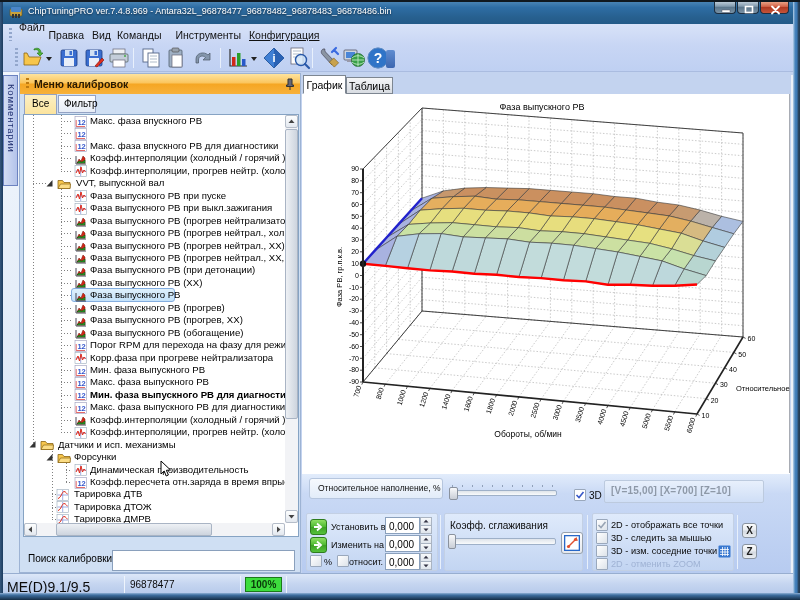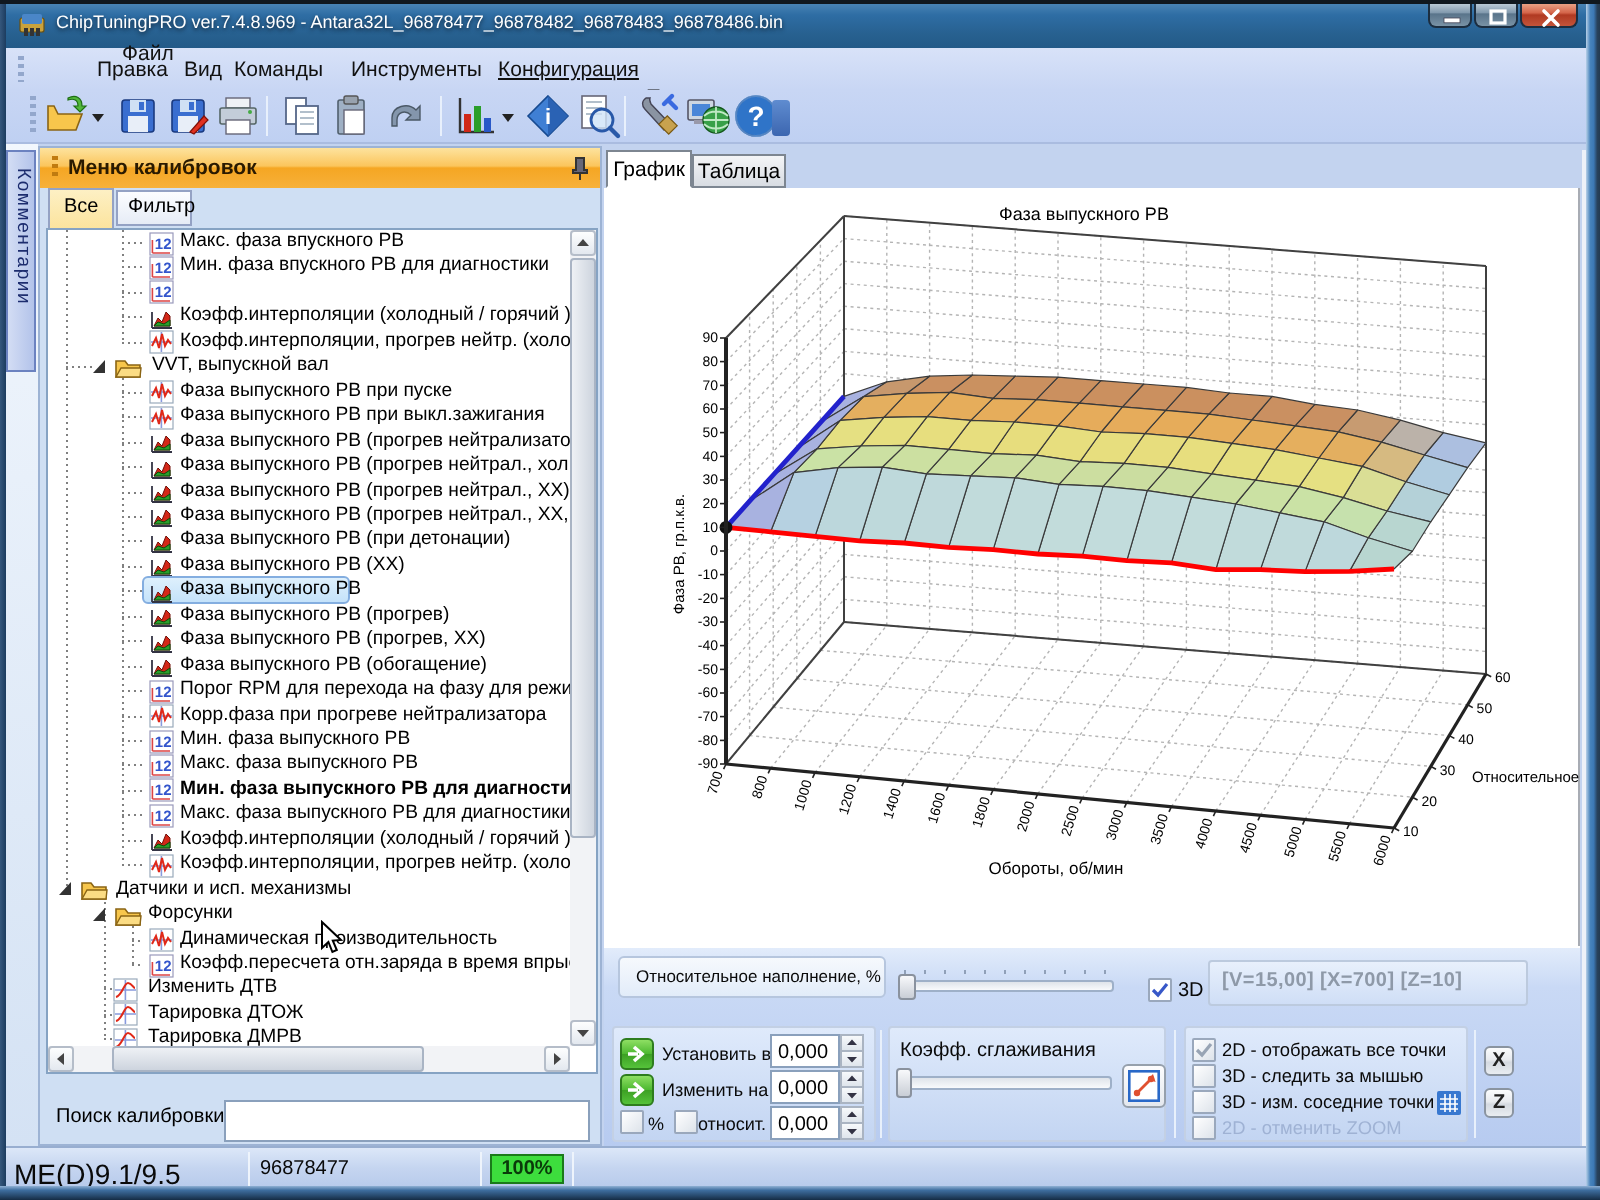--- a/index.html
+++ b/index.html
@@ -68,21 +68,21 @@
         <rect x="7" y="6" width="8" height="2.4" fill="#fff" stroke="#445" stroke-width="0.4"></rect>
       </svg></div>
 <div class="capbtn capglass" style="left:737px;width:22px;"><svg width="22" height="12">
         <rect x="7.5" y="2.5" width="7" height="6" fill="none" stroke="#fff" stroke-width="1.6"></rect>
       </svg></div>
 <div class="capbtn" style="left:760px;width:29px;background:linear-gradient(180deg,#e8a084 0%,#d4654a 40%,#b03a22 50%,#c4543a 100%);"><svg width="29" height="12">
         <path d="M11 2.5 L18 9.5 M18 2.5 L11 9.5" stroke="#fff" stroke-width="1.8" stroke-linecap="round"></path>
       </svg></div>
 <div class="abs" id="menubar"></div>
 <div class="grip" style="left:9px;top:28px;height:13px;"></div>
-<div class="mitem" style="left:19px;top:21px;margin-left:42px;">Файл</div>
+<div class="mitem" style="left:19px;top:21px;">Файл</div>
 <div class="mitem" style="left:48.5px;top:29px;">Правка</div>
 <div class="mitem" style="left:92px;top:29px;">Вид</div>
 <div class="mitem" style="left:117px;top:29px;">Команды</div>
 <div class="mitem" style="left:175.5px;top:29px;">Инструменты</div>
 <div class="mitem" style="left:249px;top:29px;text-decoration:underline;">Конфигурация</div>
 <div class="mitem" style="left:323px;top:43px;text-decoration:underline;">Помощь</div>
 <div class="abs" id="toolbar"></div>
 <div class="grip" style="left:15px;top:48px;height:20px;"></div>
 <svg class="ic" style="left:21px;top:46px" width="24" height="24" viewBox="0 0 24 24">
       <path d="M3 7 L3 19 L17 19 L20 11 L8 11 L6 7 Z" fill="#f7c64c" stroke="#8a6414" stroke-width="0.8"></path>
@@ -192,27 +192,27 @@
         <path d="M2.2 10.5 L2.2 4 M2.2 10.5 L11 10.5" stroke="#d44" stroke-width="0.8" fill="none"></path>
         <text x="7.6" y="8.6" font-size="7.5" font-weight="bold" fill="#3355cc" text-anchor="middle">12</text>
       </svg>
       <div class="trow" style="left:90px;top:115px;">Макс. фаза впускного РВ</div>
       <div class="doth" style="left:61px;top:133px;width:11px;"></div>
       <svg class="abs" style="left:74px;top:127.95px" width="13" height="12">
         <rect x="1" y="0.5" width="11.5" height="11" fill="#fff" stroke="#99b" stroke-width="0.6"></rect>
         <path d="M2.2 10.5 L2.2 4 M2.2 10.5 L11 10.5" stroke="#d44" stroke-width="0.8" fill="none"></path>
         <text x="7.6" y="8.6" font-size="7.5" font-weight="bold" fill="#3355cc" text-anchor="middle">12</text>
       </svg>
-      <div class="trow" style="left:90px;top:127px;">Мин. фаза впускного РВ для диагностики</div>
       <div class="doth" style="left:61px;top:146px;width:11px;"></div>
       <svg class="abs" style="left:74px;top:140.4px" width="13" height="12">
         <rect x="1" y="0.5" width="11.5" height="11" fill="#fff" stroke="#99b" stroke-width="0.6"></rect>
         <path d="M2.2 10.5 L2.2 4 M2.2 10.5 L11 10.5" stroke="#d44" stroke-width="0.8" fill="none"></path>
         <text x="7.6" y="8.6" font-size="7.5" font-weight="bold" fill="#3355cc" text-anchor="middle">12</text>
       </svg>
+      <div class="trow" style="left:90px;top:140px;">Макс. фаза впускного РВ для диагностики</div>
       <div class="doth" style="left:61px;top:158px;width:11px;"></div>
       <svg class="abs" style="left:74px;top:152.85px" width="13" height="12">
         <path d="M2 11 L2 3 M2 11 L12 11" stroke="#334" stroke-width="0.9" fill="none"></path>
         <path d="M3 10 L5 6 L7 8 L9 3 L11 5 L11 10 Z" fill="#d42818" stroke="#701008" stroke-width="0.5"></path>
         <path d="M3 10 L5 8 L8 9 L11 7 L11 10 Z" fill="#2a9e2a" stroke="#0a4a0a" stroke-width="0.5"></path>
       </svg>
       <div class="trow" style="left:90px;top:152px;">Коэфф.интерполяции (холодный / горячий )</div>
       <div class="doth" style="left:61px;top:171px;width:11px;"></div>
       <svg class="abs" style="left:74px;top:165.3px" width="13" height="12">
         <rect x="1" y="0.5" width="11.5" height="11" fill="#fff" stroke="#9ab" stroke-width="0.6"></rect>
@@ -405,21 +405,21 @@
         <path d="M2.2 10.5 L2.2 4 M2.2 10.5 L11 10.5" stroke="#d44" stroke-width="0.8" fill="none"></path>
         <text x="7.6" y="8.6" font-size="7.5" font-weight="bold" fill="#3355cc" text-anchor="middle">12</text>
       </svg>
       <div class="trow" style="left:90px;top:476px;">Коэфф.пересчета отн.заряда в время впрыска</div>
       <div class="doth" style="left:52px;top:494px;width:4px;"></div>
       <svg class="abs" style="left:56px;top:489.0px" width="13" height="12">
         <rect x="1" y="0.5" width="11.5" height="11" fill="#fff" stroke="#9ab" stroke-width="0.6"></rect>
         <path d="M6.7 1 L6.7 11 M1.5 6 L12 6" stroke="#8899dd" stroke-width="0.8"></path>
         <path d="M2 9.5 C5 9 6 2.5 8 2.5 C10 2.5 10.5 5 11.5 5" stroke="#e02818" stroke-width="1" fill="none"></path>
       </svg>
-      <div class="trow" style="left:74px;top:488px;">Изменить ДТВ</div>
+      <div class="trow" style="left:74px;top:488px;">Тарировка ДТВ</div>
       <div class="doth" style="left:52px;top:507px;width:4px;"></div>
       <svg class="abs" style="left:56px;top:501.45px" width="13" height="12">
         <rect x="1" y="0.5" width="11.5" height="11" fill="#fff" stroke="#9ab" stroke-width="0.6"></rect>
         <path d="M6.7 1 L6.7 11 M1.5 6 L12 6" stroke="#8899dd" stroke-width="0.8"></path>
         <path d="M2 9.5 C5 9 6 2.5 8 2.5 C10 2.5 10.5 5 11.5 5" stroke="#e02818" stroke-width="1" fill="none"></path>
       </svg>
       <div class="trow" style="left:74px;top:501px;">Тарировка ДТОЖ</div>
       <div class="doth" style="left:52px;top:519px;width:4px;"></div>
       <svg class="abs" style="left:56px;top:513.9px" width="13" height="12">
         <rect x="1" y="0.5" width="11.5" height="11" fill="#fff" stroke="#9ab" stroke-width="0.6"></rect>

